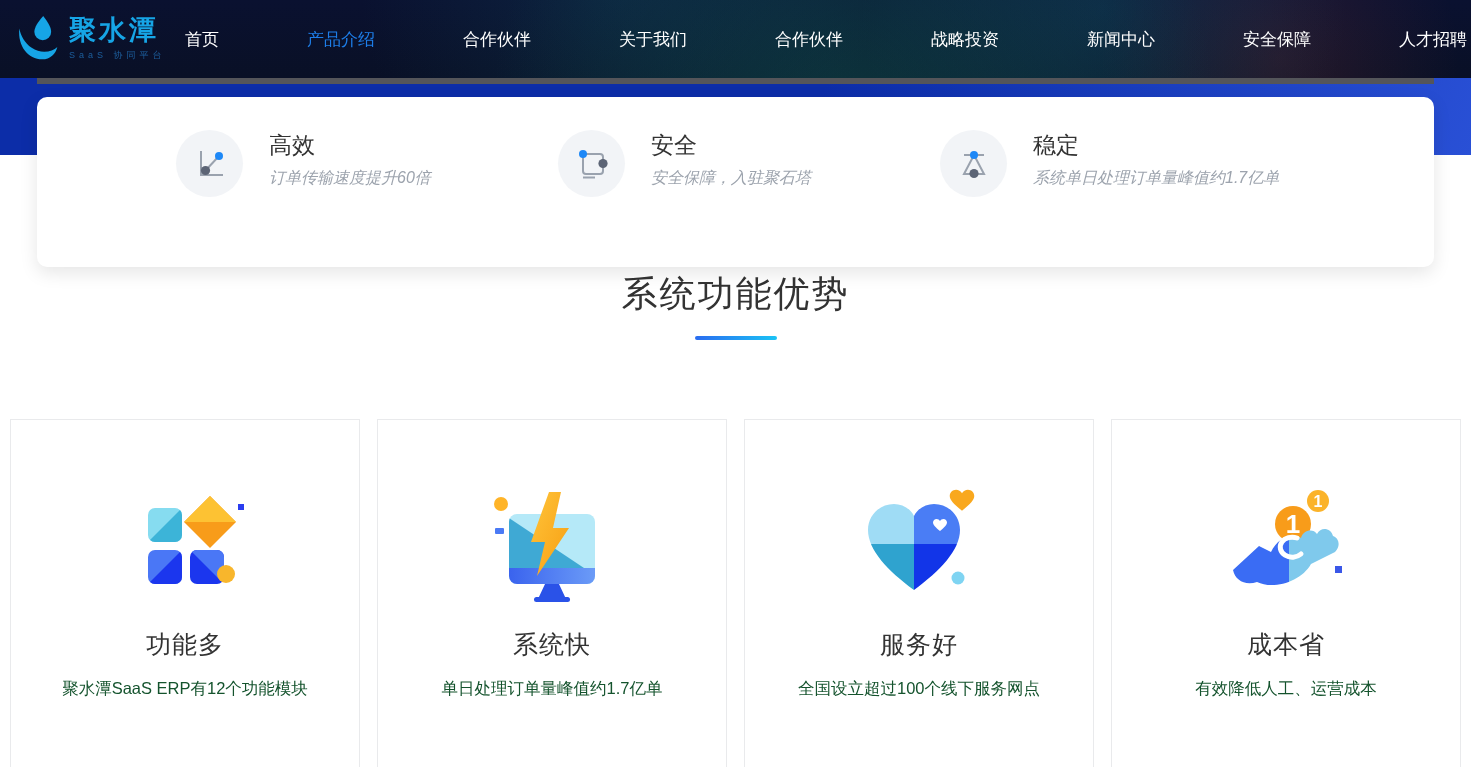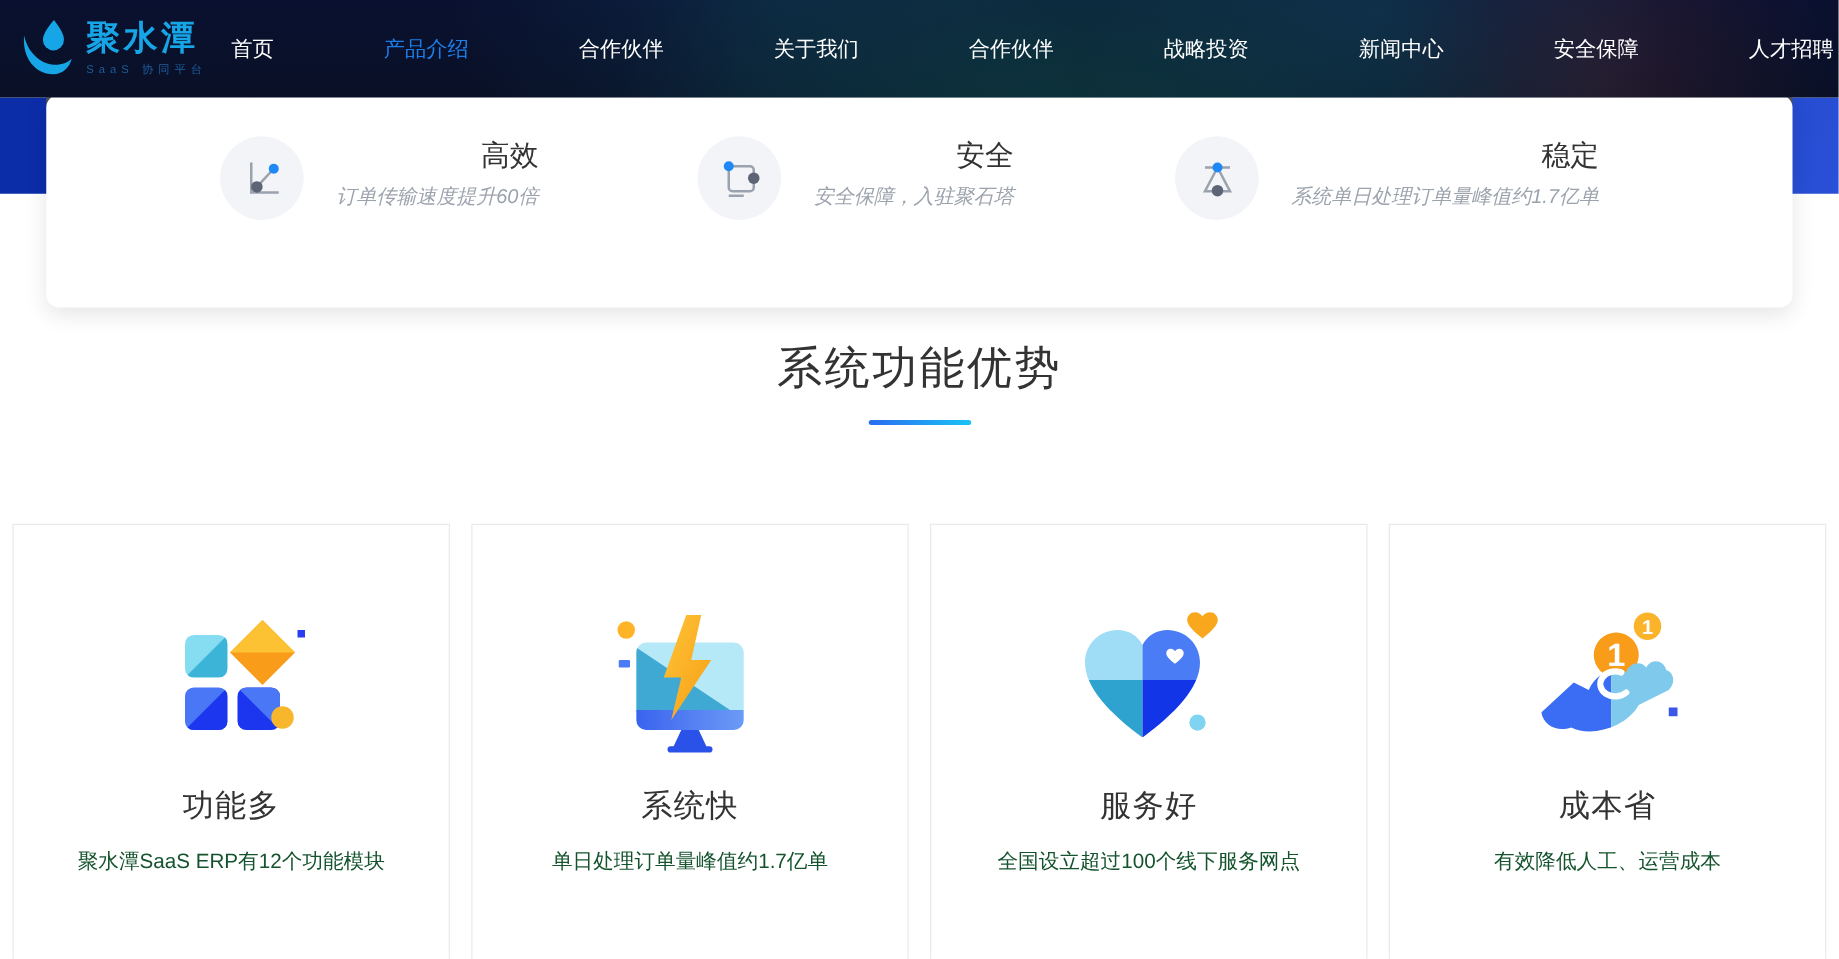--- a/index.html
+++ b/index.html
@@ -24,22 +24,22 @@
   .logo-name{color:#16a5e6;font-size:27px;line-height:1;letter-spacing:3px;font-weight:bold;}
   .logo-tagline{color:#1d5f9e;font-size:9px;letter-spacing:4px;margin-top:5px;}
   .nav{display:flex;align-items:center;gap:88px;}
   .nav-item{color:#ffffff;font-size:17px;white-space:nowrap;cursor:pointer;text-decoration:none;}
   .nav-item.active{color:#1d7de8;}
   
   .hero-band{height:77px;background:linear-gradient(115deg,#0c2da8 55%,#2950d6 100%);}
   .hero-strip{position:absolute;left:37px;right:37px;top:78px;height:6px;background:#54555a;z-index:1;}
   
   .highlight-card{
-    position:absolute;left:37px;top:76px;width:1397px;height:170px;z-index:2;
-    background:#fff;border-radius:10px;box-shadow:0 6px 18px rgba(0,0,0,.10);text-align:right;
+    position:absolute;left:37px;top:97px;width:1397px;height:170px;z-index:2;
+    background:#fff;border-radius:10px;box-shadow:0 6px 18px rgba(0,0,0,.10);
   }
   .hl{position:absolute;top:33px;display:flex;align-items:flex-start;}
   .hl-1{left:139px}.hl-2{left:521px}.hl-3{left:903px}
   .hl-circle{width:67px;height:67px;border-radius:50%;background:#f2f4f7;
     display:flex;align-items:center;justify-content:center;flex:none;}
   .hl-text{margin-left:26px;padding-top:3px;}
   .hl-title{font-size:23px;color:#333;line-height:1.1;}
   .hl-desc{font-size:16px;color:#9ca3ad;margin-top:10px;white-space:nowrap;font-style:italic;}
   
   .section-head{text-align:center;margin-top:115px;}

